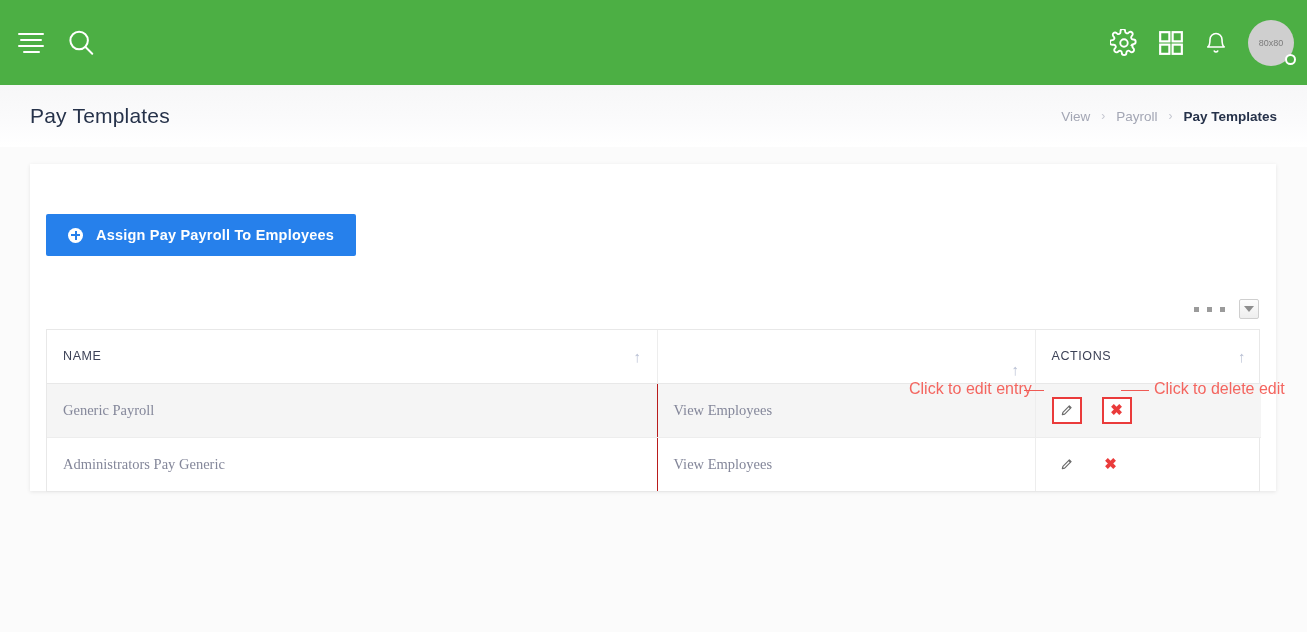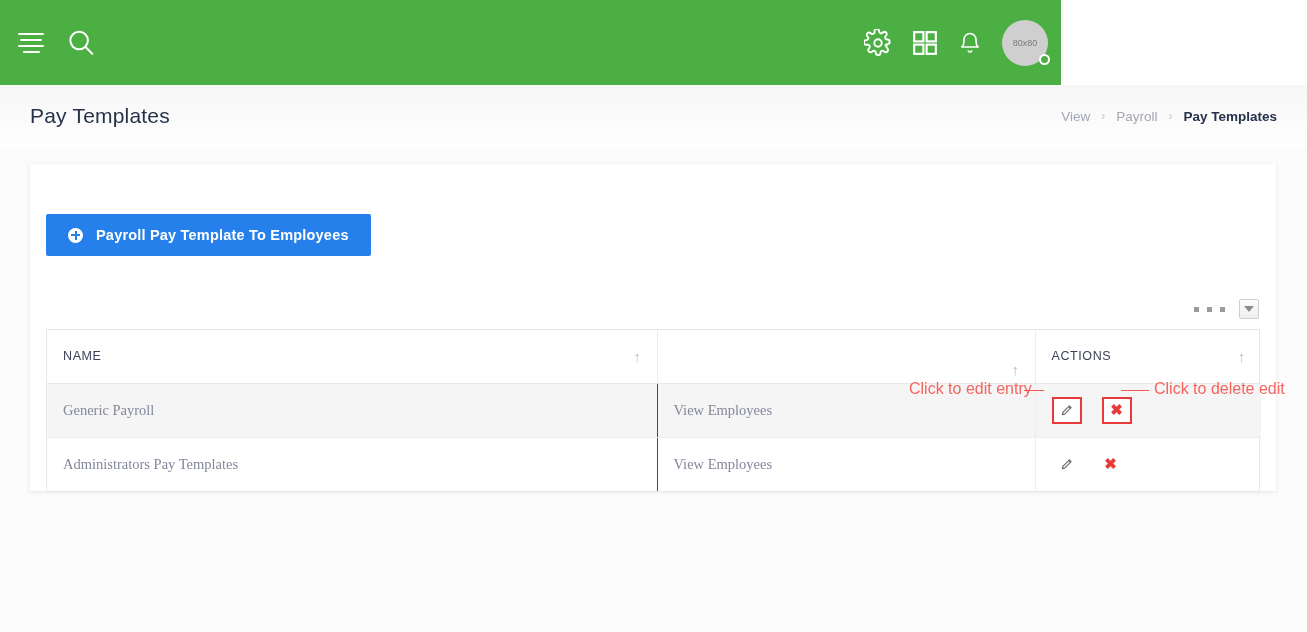--- a/index.html
+++ b/index.html
@@ -7,21 +7,21 @@
     margin: 0; padding: 0;
     width: 1307px; height: 632px;
     overflow: hidden;
     font-family: "Liberation Sans", sans-serif;
     background: #ffffff;
   }
 
   
   .topbar {
     position: absolute; left: 0; top: 0;
-    width: 1061px; height: 85px;
+    width: 1307px; height: 85px;
     background: #4caf44;
     display: flex; align-items: center;
   }
   .topbar-left { display: flex; align-items: center; padding-left: 14px; }
   .topbar-right {
     margin-left: auto; display: flex; align-items: center;
     padding-right: 13px; gap: 20px;
   }
 
   .icon-btn {
@@ -261,21 +261,21 @@
     <span class="bc-item active">Pay Templates</span>
   </div>
 </div>
 
 <div class="main">
   <div class="card">
 
     <div class="btn-row">
       <button class="btn">
         <span class="plus-circle"></span>
-        <span>Payroll Pay Template To Employees</span>
+        <span>Assign Pay Payroll To Employees</span>
       </button>
     </div>
 
     <div class="table-toolbar">
       <div class="dots">
         <i></i>
         <i></i>
         <i></i>
       </div>
       <div class="dropdown-btn">
@@ -315,21 +315,21 @@
                     <line x1="15" y1="6" x2="18" y2="9"></line>
                   </svg>
                 </div>
                 <div class="act-box">
                   <span class="xmark">✖</span>
                 </div>
               </div>
             </td>
           </tr>
           <tr>
-            <td>Administrators Pay Templates</td>
+            <td>Administrators Pay Generic</td>
             <td class="cell-mid">
               <span>View Employees</span>
             </td>
             <td class="cell-act">
               <div class="actions-cell" style="gap:26px;padding-left:6px;">
                 <div class="act-icon">
                   <svg width="14" height="14" viewBox="0 0 24 24" fill="none" stroke="#6b6b6b" stroke-width="2">
                     <path d="M4 20l4-1 11-11-3-3L5 16l-1 4z" stroke-linejoin="round"></path>
                     <line x1="15" y1="6" x2="18" y2="9"></line>
                   </svg>

